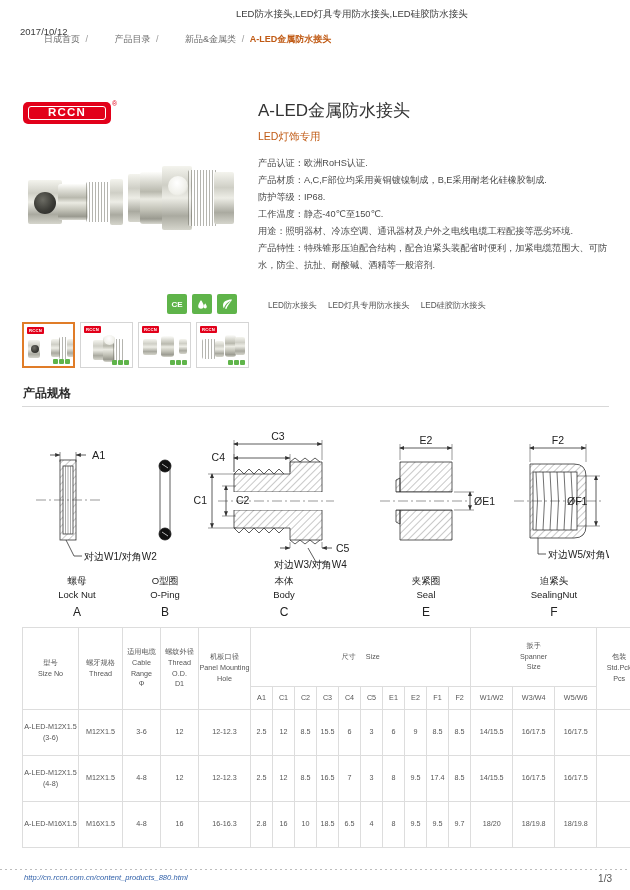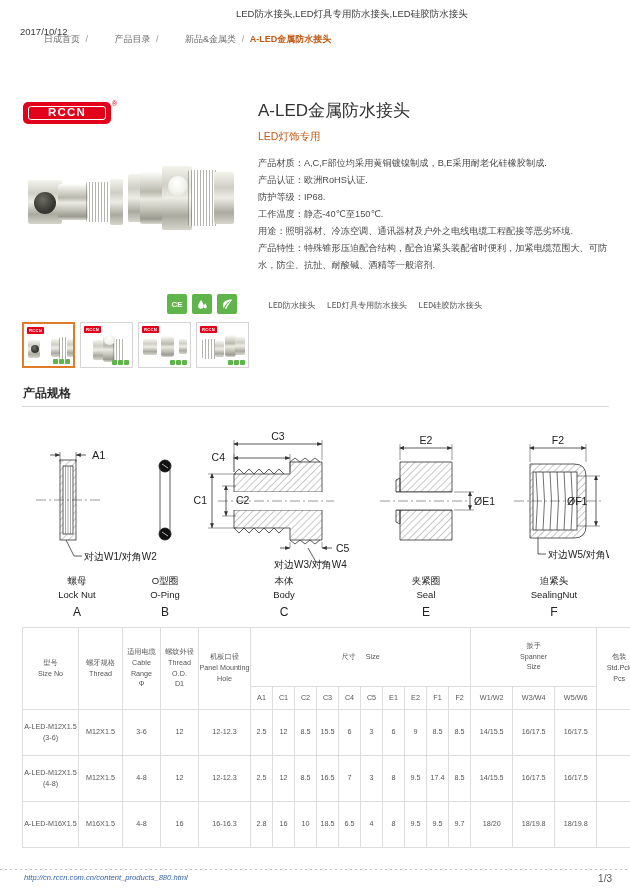--- a/index.html
+++ b/index.html
@@ -115,21 +115,21 @@
   .badge {
     width:20px; height:20px; background:#5fb44a; border-radius:2px;
     display:flex; align-items:center; justify-content:center;
     color:#fff; font-size:8px; font-weight:bold;
   }
   .badge svg { display:block; }
   .badge-tags {
     position:absolute; left:268px; top:300px;
     font-size:8.2px; color:#555;
   }
-  .badge-tags span { margin-right:9px;font-family:Liberation Mono, monospace; }
+  .badge-tags span { margin-right:9px; }
 
   
   .thumbs { position:absolute; left:22px; top:322px; display:flex; gap:5px; }
   .thumb {
     width:53px; height:46px; border:1px solid #d5d5d5; background:#fff;
     position:relative; overflow:hidden;
   }
   .thumb.sel { border:2px solid #e07c28; }
   .thumb .tlogo {
     position:absolute; left:3px; top:3px; width:17px; height:7px;
@@ -243,22 +243,22 @@
         <div class="hexnut" style="left:34px; top:8px; width:30px; height:64px;"></div>
         <div class="ribs" style="left:60px; top:12px; width:30px; height:56px;"></div>
         <div class="hexnut" style="left:86px; top:14px; width:20px; height:52px;"></div>
         <div class="hole-white" style="left:40px; top:18px; width:20px; height:20px;"></div>
       </div>
     </div>
 
     <div class="info">
       <h1 class="prod-title">A-LED金属防水接头</h1>
       <div class="prod-sub">LED灯饰专用</div>
+      <p class="spec-line">产品认证：欧洲RoHS认证.</p>
       <p class="spec-line">产品材质：A,C,F部位均采用黄铜镀镍制成，B,E采用耐老化硅橡胶制成.</p>
-      <p class="spec-line">产品认证：欧洲RoHS认证.</p>
       <p class="spec-line">防护等级：IP68.</p>
       <p class="spec-line">工作温度：静态-40℃至150℃.</p>
       <p class="spec-line">用途：照明器材、冷冻空调、通讯器材及户外之电线电缆工程配接等恶劣环境.</p>
       <p class="spec-line">产品特性：特殊锥形压迫配合结构，配合迫紧头装配省时便利，加紧电缆范围大、可防水，防尘、抗扯、耐酸碱、酒精等一般溶剂.</p>
     </div>
   </div>
 
   <div class="badges">
     <div class="badge">
       <span>CE</span>

